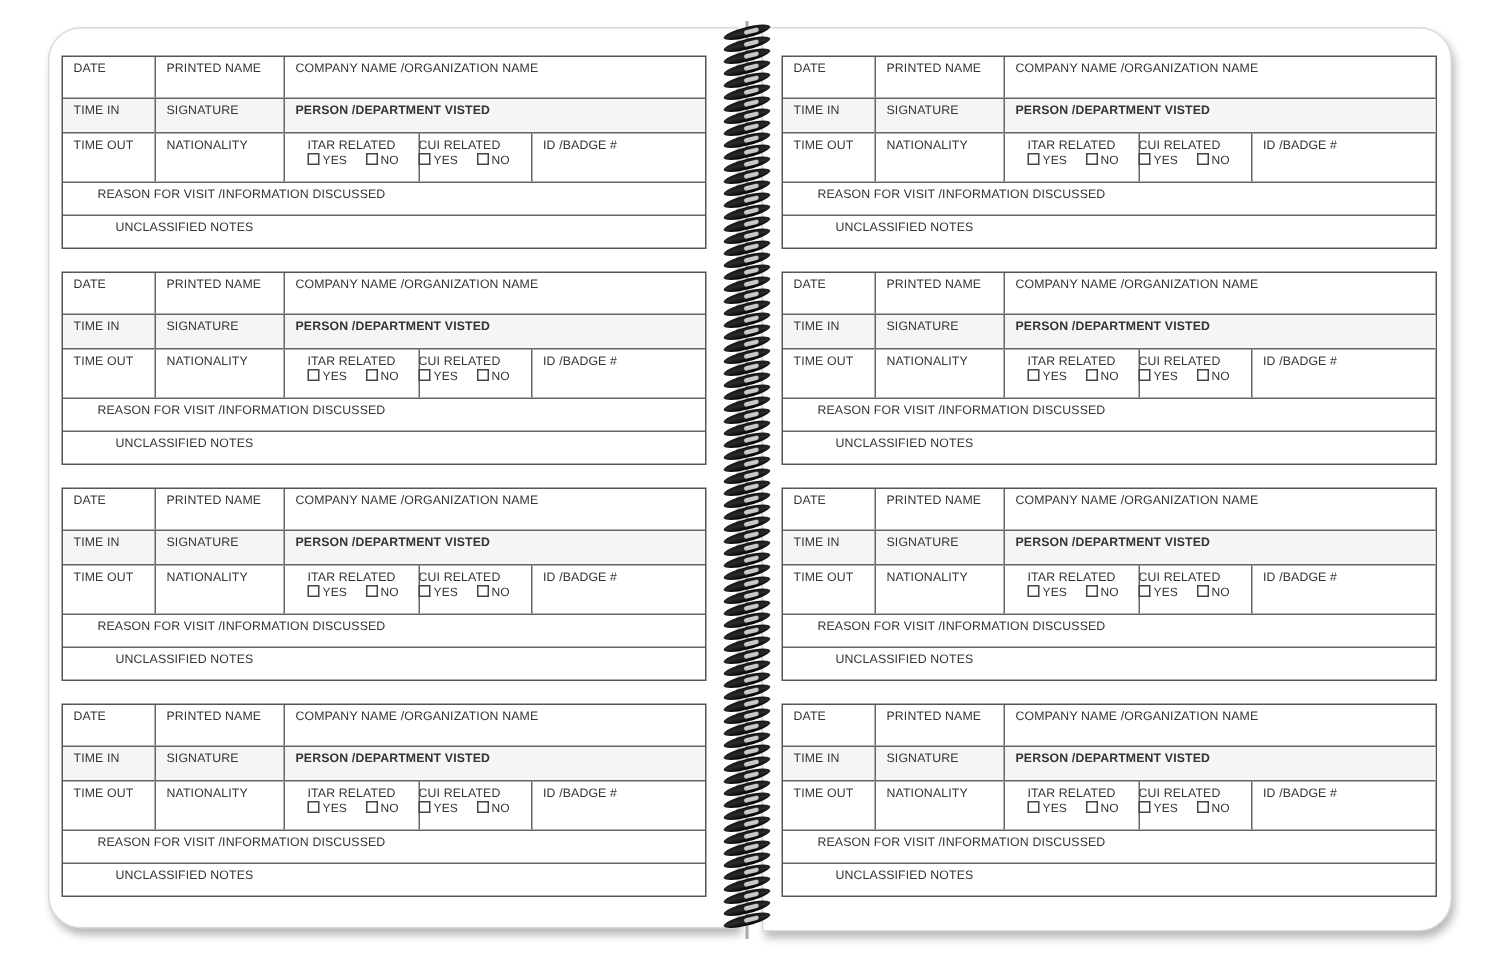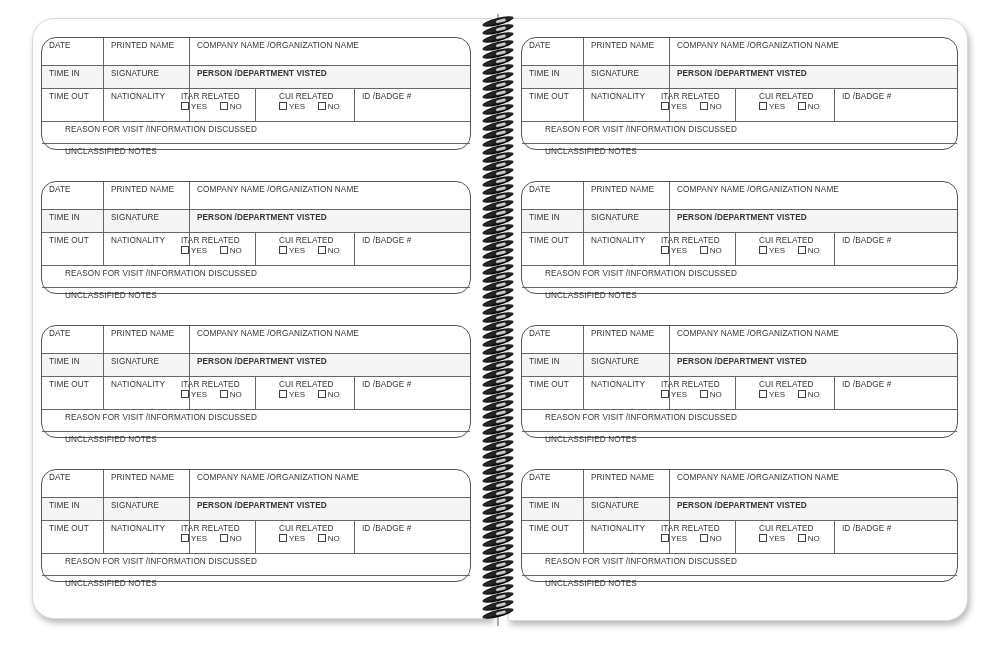--- a/index.html
+++ b/index.html
@@ -8,39 +8,39 @@
     font-family: "Liberation Sans", sans-serif;
   }
   .page {
     position: absolute; background: #ffffff;
     border: 1px solid #d9d9d9;
     box-shadow: 2px 4px 6px rgba(0,0,0,0.28);
   }
   .page.left  { left: 32px;  top: 18px; width: 458px; height: 599px; border-radius: 22px 0 0 22px; }
   .page.right { left: 508px; top: 18px; width: 458px; height: 601px; border-radius: 0 22px 22px 0; }
   .card {
-    position: absolute; width: 430px; height: 113px;
-    border: 1px solid #555; border-radius: 15px; background: #fff; box-sizing: border-box;
+    position: absolute; width: 430px; height: 129px;
+    border: 1px solid #555; border-radius: 0; background: #fff; box-sizing: border-box;
   }
   .row { position: absolute; left: 0; right: 0; border-bottom: 1px solid #666; box-sizing: border-box; }
   .row.r1 { top: 0; height: 28px; }
   .row.r2 { top: 28px; height: 23px; background: #f5f5f5; }
   .row.r3 { top: 51px; height: 33px; }
   .row.r4 { top: 84px; height: 22px; }
-  .row.r5 { top: 106px; height: 27px; border-bottom: none; }
+  .row.r5 { top: 106px; height: 27px; border-bottom: none; margin-left: 12px; }
   .cell {
     position: absolute; top: 0; bottom: 0; box-sizing: border-box;
     border-right: 1px solid #666; padding: 3px 0 0 7px;
     font-size: 8.2px; color: #333; letter-spacing: 0.1px; white-space: nowrap;
   }
   .cell.last { border-right: none; }
   .c-a { left: 0; width: 62px; }
   .c-b { left: 62px; width: 86px; }
   .c-c { left: 148px; right: 0; }
-  .c-itar { left: 132px; width: 82px; }
+  .c-itar { left: 156px; width: 82px; }
   .c-cui { left: 230px; width: 83px; }
   .c-id { left: 313px; right: 0; }
   .c-full { left: 16px; right: 0; }
   .bold { font-weight: bold; }
   .chk { display: block; margin-top: 1px; font-size: 8px; }
   .chk .box {
     display: inline-block; width: 6px; height: 6px; border: 1px solid #444;
     vertical-align: -1px; margin-right: 2px;
   }
   .chk .opt { margin-right: 10px; }

